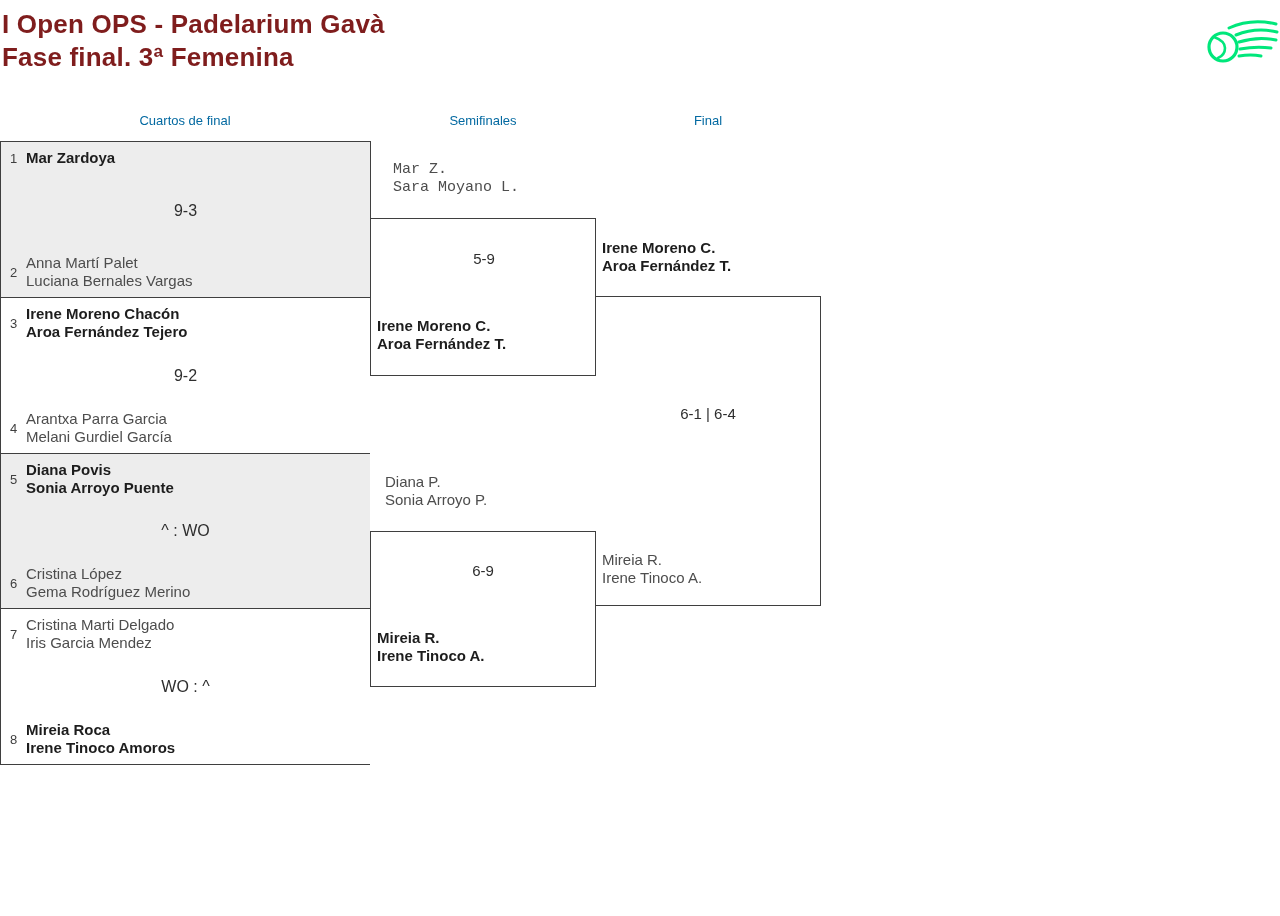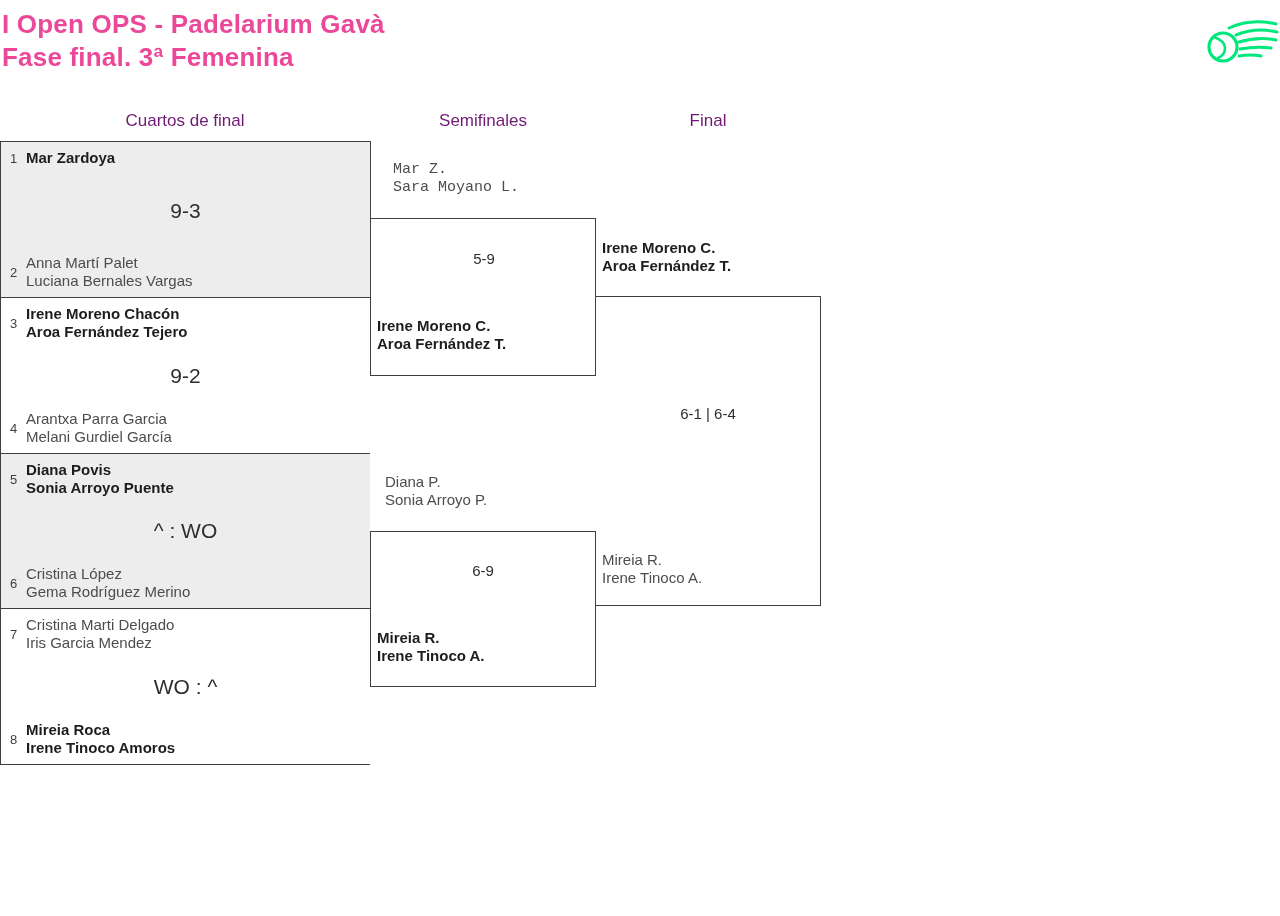--- a/index.html
+++ b/index.html
@@ -14,29 +14,29 @@
   body{
     width:1280px;height:916px;overflow:hidden;
     font-family:"Liberation Sans", sans-serif;
     position:relative;color:#1d1d1d;
   }
   .page{position:relative;width:1280px;height:916px;}
 
   
   .title{
     position:absolute;left:2px;top:8px;
-    font-size:26px;line-height:33px;font-weight:700;color:#ec4899;
+    font-size:26px;line-height:33px;font-weight:700;color:#7f1d1d;
     letter-spacing:0.2px;
   }
   .logo{position:absolute;left:1203px;top:16px;width:76px;height:52px;}
 
   
   .round-header{
     position:absolute;top:111px;height:20px;
-    font-size:17px;font-weight:500;color:#701a75;text-align:center;line-height:20px;
+    font-size:13px;font-weight:500;color:#0369a1;text-align:center;line-height:20px;
   }
   .rh-qf{left:0;width:370px;}
   .rh-sf{left:370px;width:226px;}
   .rh-f{left:595px;width:226px;}
 
   
   .qf-block{
     position:absolute;left:0;width:370px;
     border:1px solid var(--line);border-right:none;
     display:flex;flex-direction:column;justify-content:space-between;
@@ -49,21 +49,21 @@
   .qf-4{top:608px;height:157px;}
 
   .team-row{display:flex;align-items:center;}
   .seed{
     width:25px;flex:0 0 25px;text-align:center;
     font-size:13px;color:#3f3f3f;
   }
   .names{flex:1;font-size:15px;line-height:18px;color:var(--name-weak);}
   .names.winner{font-weight:700;color:var(--name-strong);}
   .qf-score{
-    text-align:center;font-size:21px;line-height:18px;color:var(--score);
+    text-align:center;font-size:16px;line-height:18px;color:var(--score);
   }
 
   
   .match-box{position:absolute;border:1px solid var(--line);background:transparent;}
   .sf-1{left:370px;top:218px;width:226px;height:158px;}
   .sf-2{left:370px;top:531px;width:226px;height:156px;}
   .final-box{left:595px;top:296px;width:226px;height:310px;border-left:none;}
   .stub{
     position:absolute;left:370px;top:141px;width:1px;height:78px;
     background:var(--line);

